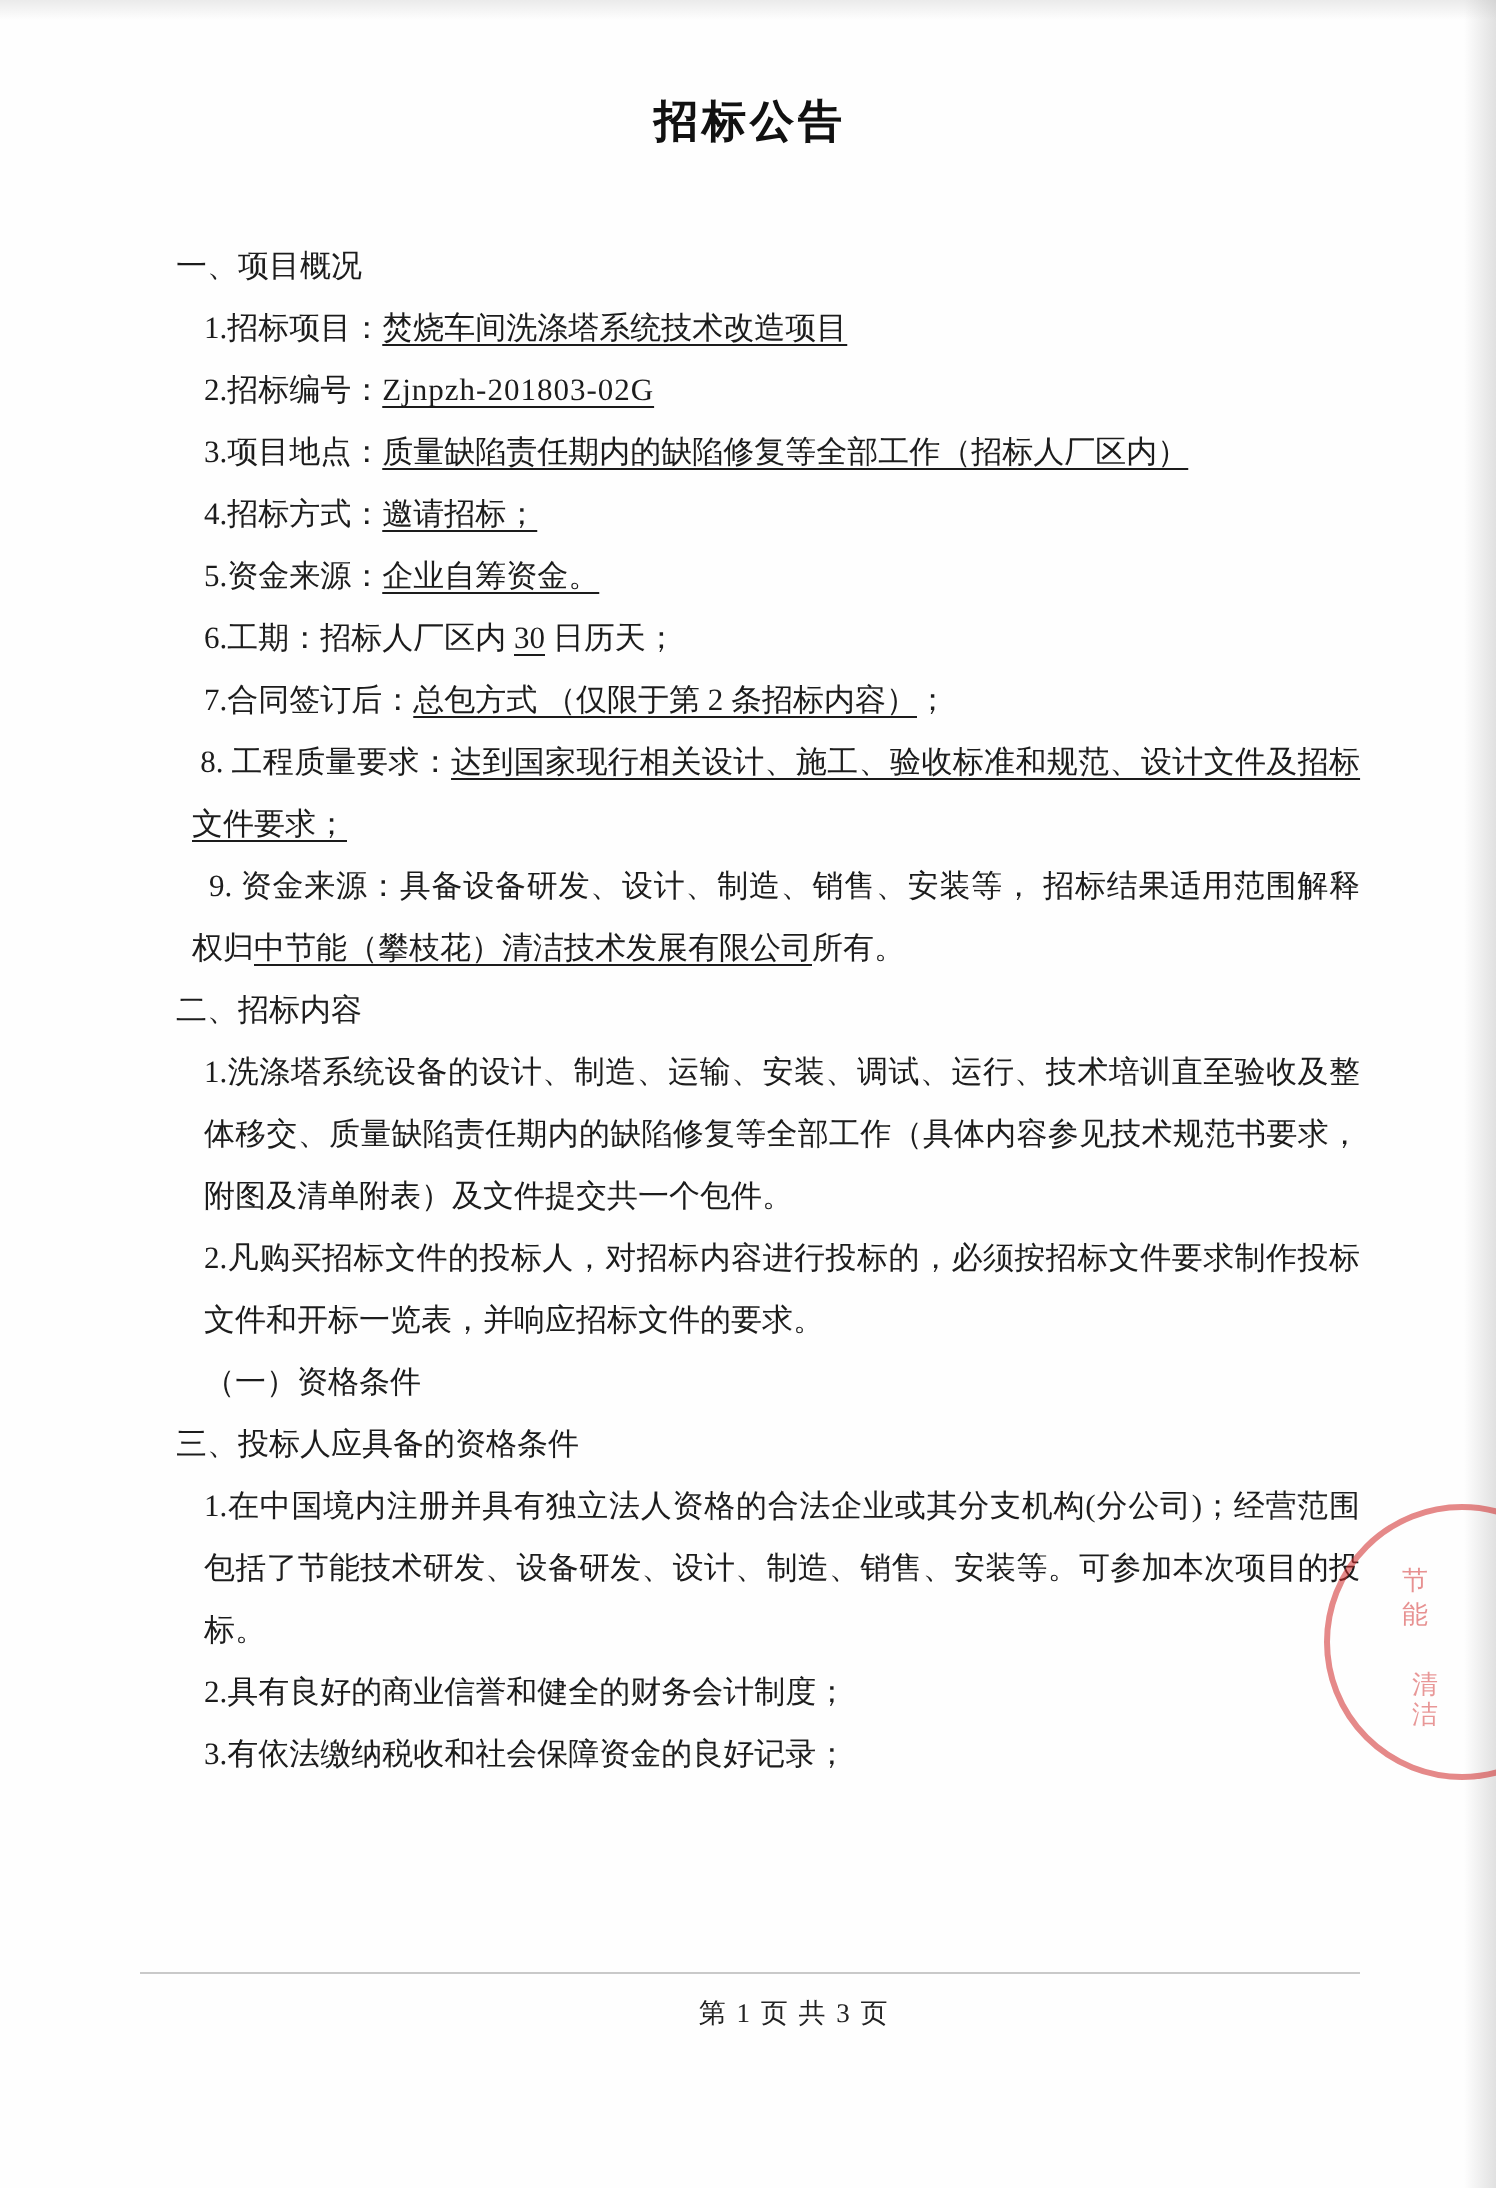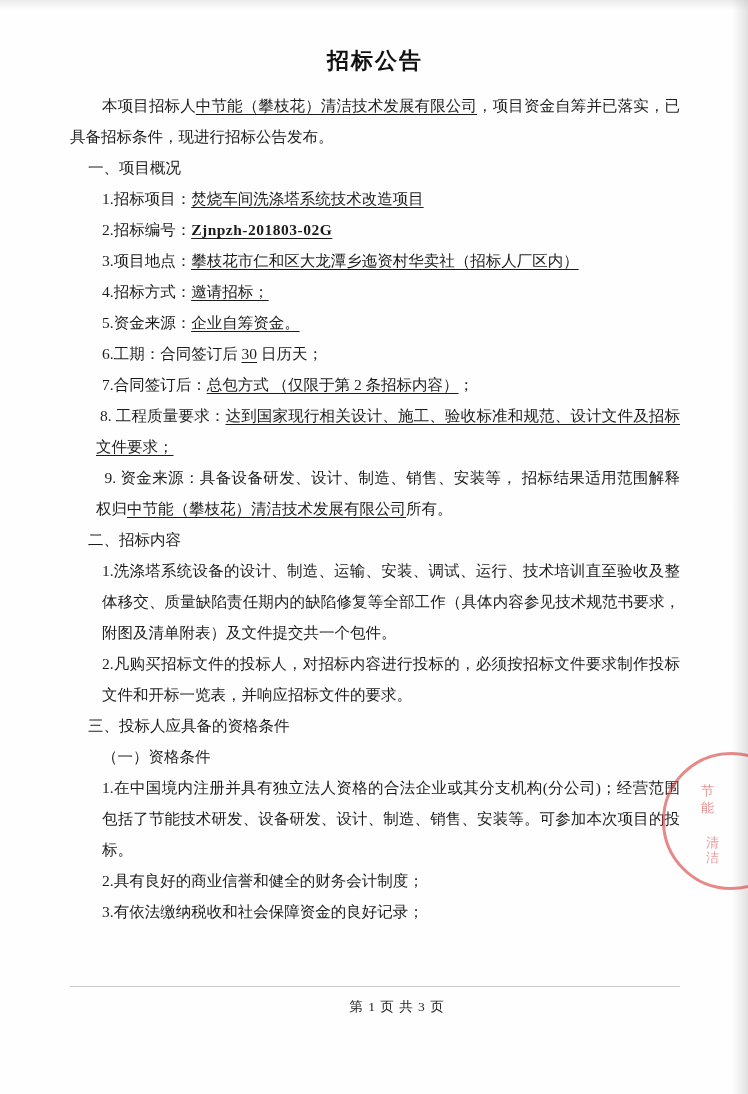--- a/index.html
+++ b/index.html
@@ -40,21 +40,21 @@
     left: 70px;
     top: 46px;
     width: 610px;
   }
   .doc-title {
     text-align: center;
     font-size: 22px;
     font-weight: bold;
     letter-spacing: 2px;
     font-family: "Liberation Sans", "DejaVu Sans", sans-serif;
-    margin-bottom: 14px;
+    margin-bottom: 42px;
     color: #111;
   }
   p.para {
     font-size: 15.5px;
     line-height: 31px;
     margin: 0 0 0 0;
     text-align: justify;
     text-justify: inter-ideograph;
     color: #1c1c1c;
   }
@@ -66,21 +66,20 @@
     text-underline-offset: 3px;
   }
   .section-head {
     font-size: 15.5px;
     line-height: 31px;
     padding-left: 18px;
   }
   .mono-ish {
     font-family: "Liberation Serif", serif;
     letter-spacing: 0.5px;
-    font-weight: bold;
   }
   .bold-req {
     font-weight: normal;
   }
   .footer {
     position: absolute;
     left: 0;
     top: 998px;
     width: 748px;
     text-align: center;
@@ -139,70 +138,67 @@
 
 <div class="page">
 
   <div class="scan-edge-top"></div>
   <div class="scan-edge-right"></div>
 
   <div class="doc-body">
 
     <div class="doc-title">招标公告</div>
 
-    <p class="para indent2">
-      <span>本项目招标人</span><span class="u">中节能（攀枝花）清洁技术发展有限公司</span><span>，项目资金自筹并已落实，已具备招标条件，现进行招标公告发布。</span>
-    </p>
 
     <p class="para section-head">一、项目概况</p>
 
     <p class="para indent-item">
       <span>1.</span><span>招标项目：</span><span class="u">焚烧车间洗涤塔系统技术改造项目</span>
     </p>
 
     <p class="para indent-item">
       <span>2.</span><span>招标编号：</span><span class="u mono-ish">Zjnpzh-201803-02G</span>
     </p>
 
     <p class="para indent-item">
-      <span>3.</span><span>项目地点：</span><span class="u">攀枝花市仁和区大龙潭乡迤资村华卖社（招标人厂区内）</span>
+      <span>3.</span><span>项目地点：</span><span class="u">质量缺陷责任期内的缺陷修复等全部工作（招标人厂区内）</span>
     </p>
 
     <p class="para indent-item">
       <span>4.</span><span>招标方式：</span><span class="u">邀请招标；</span>
     </p>
 
     <p class="para indent-item">
       <span>5.</span><span>资金来源：</span><span class="u">企业自筹资金。</span>
     </p>
 
     <p class="para indent-item">
-      <span>6.</span><span>工期：合同签订后</span>&nbsp;<span class="u">30</span>&nbsp;<span>日历天；</span>
+      <span>6.</span><span>工期：招标人厂区内</span>&nbsp;<span class="u">30</span>&nbsp;<span>日历天；</span>
     </p>
 
     <p class="para indent-item">
       <span>7.</span><span>合同签订后：</span><span class="u">总包方式 （仅限于第 2 条招标内容）</span><span>；</span>
     </p>
 
     <p class="para indent-item2">
       &nbsp;<span>8.</span> <span class="bold-req">工程质量要求：</span><span class="u bold-req">达到国家现行相关设计、施工、验收标准和规范、设计文件及招标文件要求；</span>
     </p>
 
     <p class="para indent-item2">
       &nbsp;&nbsp;<span>9.</span> <span>资金来源：</span><span>具备设备研发、设计、制造、销售、安装等， 招标结果适用范围解释权归</span><span class="u">中节能（攀枝花）清洁技术发展有限公司</span><span>所有。</span>
     </p>
 
     <p class="para section-head">二、招标内容</p>
 
     <p class="para indent-item">1.洗涤塔系统设备的设计、制造、运输、安装、调试、运行、技术培训直至验收及整体移交、质量缺陷责任期内的缺陷修复等全部工作（具体内容参见技术规范书要求，附图及清单附表）及文件提交共一个包件。</p>
     <p class="para indent-item">2.凡购买招标文件的投标人，对招标内容进行投标的，必须按招标文件要求制作投标文件和开标一览表，并响应招标文件的要求。</p>
 
+    <p class="para indent-item">（一）资格条件</p>
+
     <p class="para section-head">三、投标人应具备的资格条件</p>
-
-    <p class="para indent-item">（一）资格条件</p>
 
     <p class="para indent-item">1.在中国境内注册并具有独立法人资格的合法企业或其分支机构(分公司)；经营范围包括了节能技术研发、设备研发、设计、制造、销售、安装等。可参加本次项目的投标。</p>
     <p class="para indent-item">2.具有良好的商业信誉和健全的财务会计制度；</p>
     <p class="para indent-item">3.有依法缴纳税收和社会保障资金的良好记录；</p>
 
   </div>
 
   <div class="seal">
     <div class="seal-text">节 能</div>
     <div class="seal-text2">清 洁</div>

